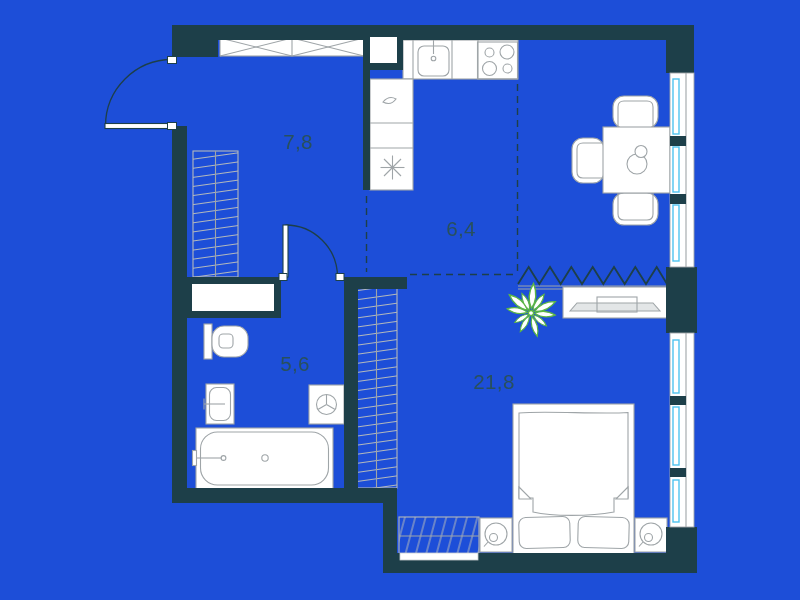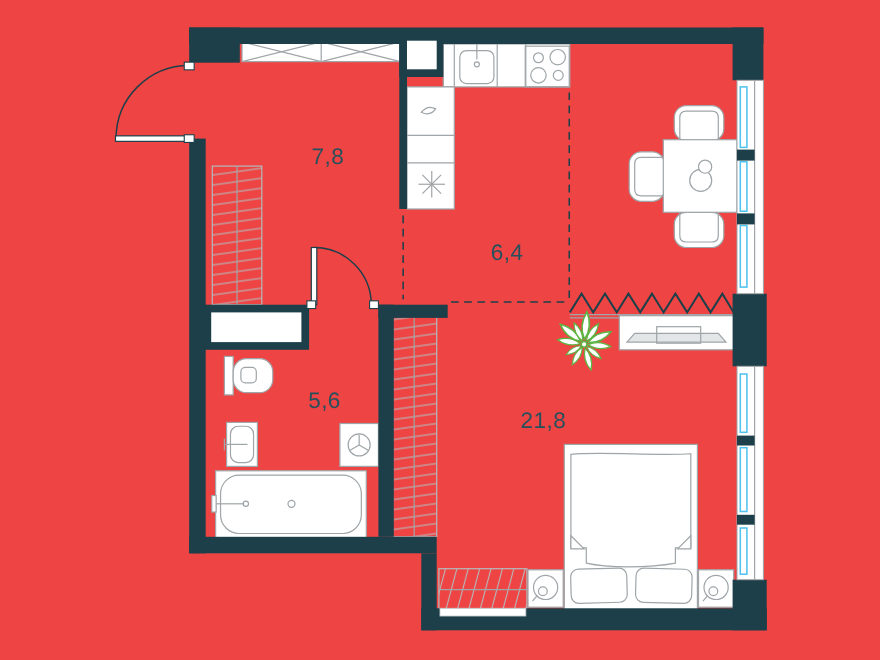--- a/index.html
+++ b/index.html
@@ -1,16 +1,16 @@
 <!DOCTYPE html>
 <html><head>
 <meta charset="utf-8">
 <style>
   html,body{margin:0;padding:0;background:#fff;width:800px;height:600px;overflow:hidden;}
-  .stage{position:relative;width:800px;height:600px;background:#ef4444;font-family:"Liberation Sans",sans-serif;}
+  .stage{position:relative;width:800px;height:600px;background:#1d4ed8;font-family:"Liberation Sans",sans-serif;}
   svg{display:block}
   .furn{stroke:#9fa5a8;fill:none;stroke-width:1.1;}
   .furnw{stroke:#9fa5a8;fill:#ffffff;stroke-width:1.1;}
   .wall{fill:#1d3f49;stroke:none;}
   .cut{fill:#ffffff;stroke:none;}
   .glass{fill:#ffffff;stroke:#4fc3ef;stroke-width:1.4;}
   .winband{fill:#ffffff;stroke:#9fa5a8;stroke-width:0.9;}
   .doorline{stroke:#1d3f49;fill:none;stroke-width:1.3;}
   .doorleaf{fill:#ffffff;stroke:#1d3f49;stroke-width:1.1;}
   .jamb{fill:#ffffff;stroke:#1d3f49;stroke-width:1;}

